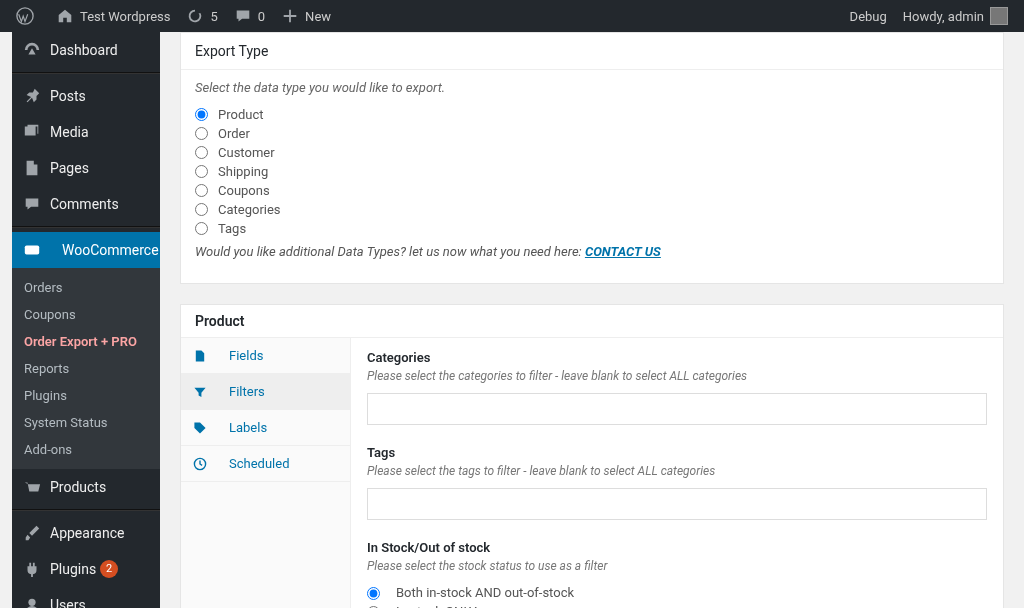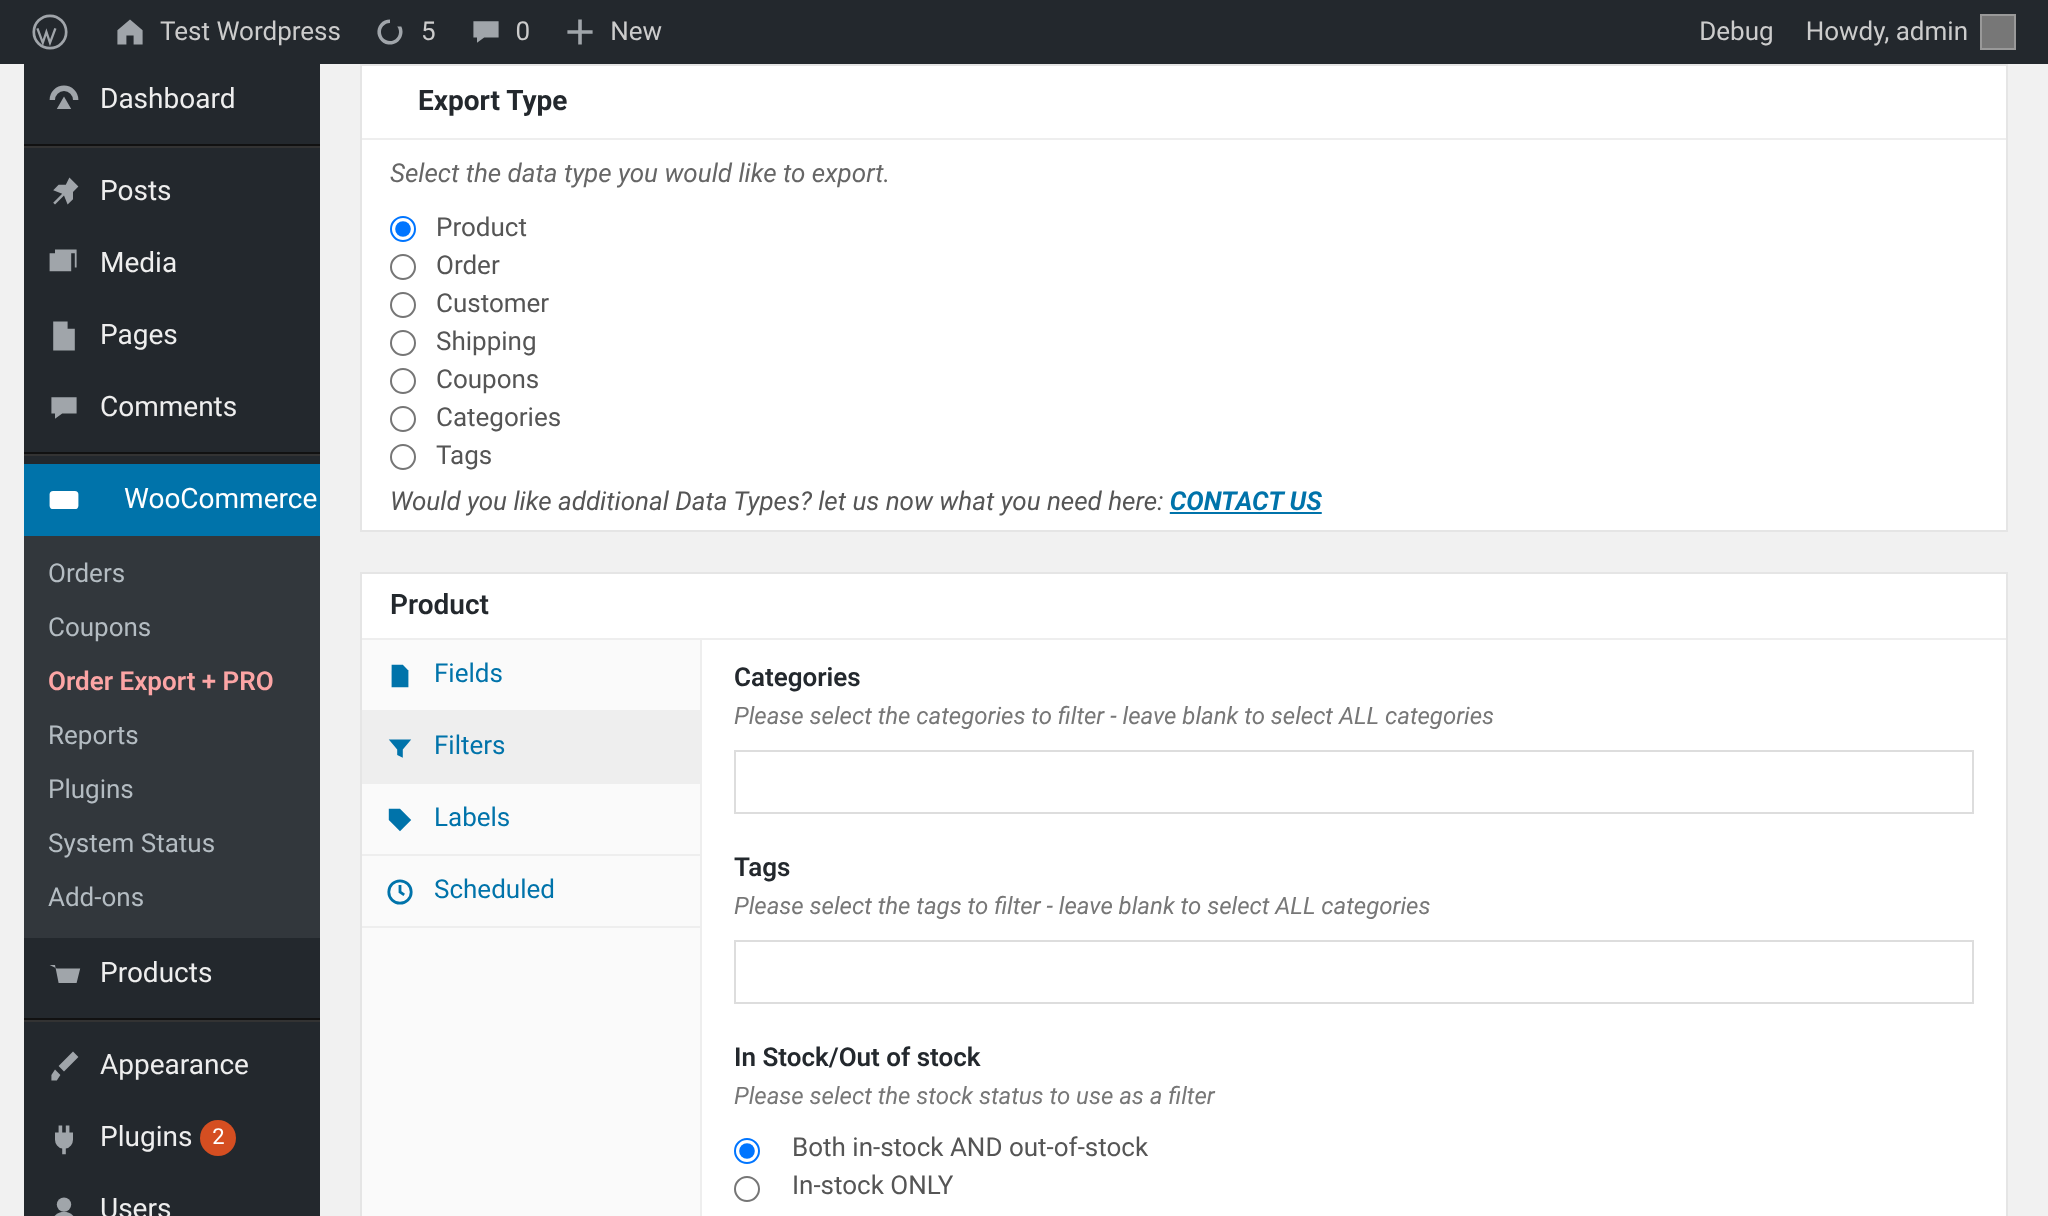--- a/index.html
+++ b/index.html
@@ -23,33 +23,33 @@
 .menu-item.wc .menu-icon svg { fill: #fff; }
 .submenu { background: #32373c; padding: 6px 0; }
 .submenu-item { padding: 6px 12px; color: #b4bcc2; cursor: pointer; font-size: 13px; }
 .submenu-item.current { color: #fca5a5; font-weight: 600; }
 .menu-separator { border-top: 1px solid #111; border-bottom: 1px solid #333; height: 0; margin: 4px 0; }
 .badge { display: inline-block; background: #d54e21; color: #fff; border-radius: 9px; min-width: 18px; height: 18px; line-height: 18px; text-align: center; font-size: 11px; margin-left: 4px; padding: 0 4px; }
 
 
 .content { position: absolute; top: 32px; left: 160px; right: 0; bottom: 0; padding: 0 20px 10px 20px; background: #f1f1f1; overflow: auto; }
 .panel { background: #fff; border: 1px solid #e5e5e5; margin-bottom: 20px; }
-.panel-header { padding: 10px 28px; border-bottom: 1px solid #eee; font-weight: 700; font-size: 14px; color: #23282d; }
-.panel-body { padding: 10px 14px 6px; }
+.panel-header { padding: 10px 14px; border-bottom: 1px solid #eee; font-weight: 400; font-size: 14px; color: #23282d; }
+.panel-body { padding: 10px 14px 24px; }
 .panel-desc { font-style: italic; color: #666; font-size: 13px; margin-bottom: 10px; }
 .radio-row { display: flex; align-items: center; gap: 6px; padding: 2px 0; color: #555; }
 .radio-row input { margin-right: 4px; }
 .contact-text { font-style: italic; color: #555; margin-top: 6px; }
 .contact-text a { color: #0073aa; text-decoration: underline; font-weight: bold; }
 
 .product-panel { background: #fff; border: 1px solid #e5e5e5; }
 .product-header { padding: 8px 14px; font-weight: 600; font-size: 14px; color: #23282d; border-bottom: 1px solid #eee; }
 .product-body { display: flex; min-height: 300px; }
 .tabs-col { width: 170px; background: #fafafa; border-right: 1px solid #eee; }
-.tab { display: flex; align-items: center; gap: 10px; padding: 10px 12px; color: #0073aa; cursor: pointer; border-bottom: 1px solid #eee; font-size: 13px; }
+.tab { display: flex; align-items: center; gap: 22px; padding: 10px 12px; color: #0073aa; cursor: pointer; border-bottom: 1px solid #eee; font-size: 13px; }
 .tab.active { background: #eee; }
 .tab svg { width: 14px; height: 14px; fill: #0073aa; }
 .form-col { flex: 1; padding: 12px 16px 20px; }
 .form-section-title { font-weight: 600; color: #23282d; margin-bottom: 4px; font-size: 13px; }
 .form-section-desc { font-style: italic; color: #777; font-size: 12px; margin-bottom: 10px; }
 .form-input { width: 100%; height: 32px; border: 1px solid #ddd; padding: 4px 8px; margin-bottom: 20px; }
 .stock-radio { display: flex; align-items: flex-end; gap: 16px; padding: 2px 0; color: #555; font-size: 13px; }
 </style>
 </head>
 <body>

